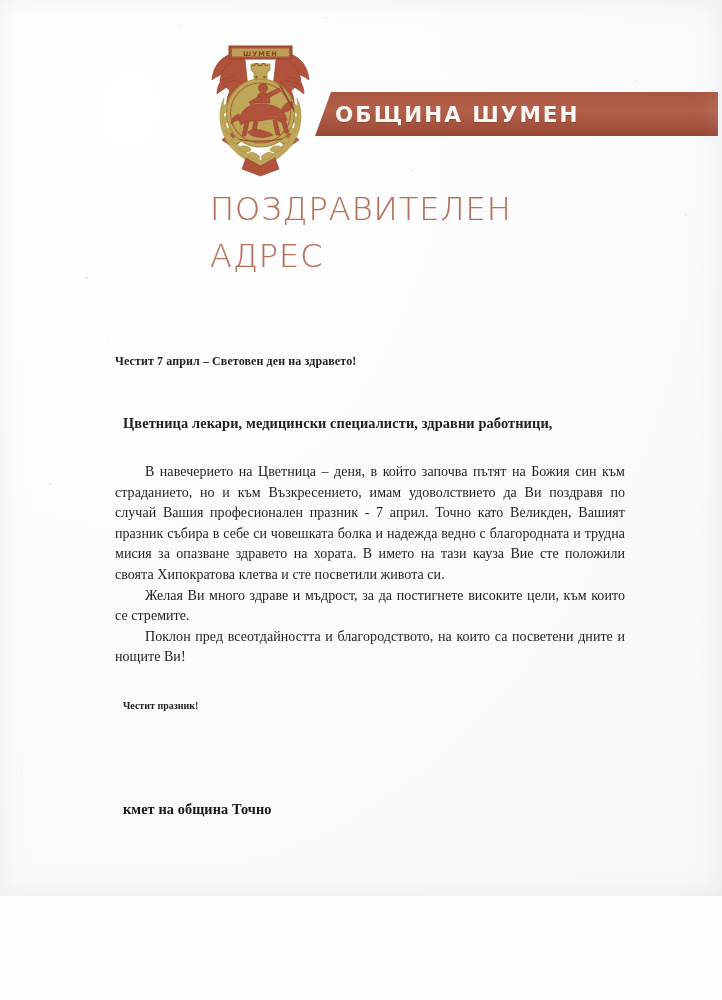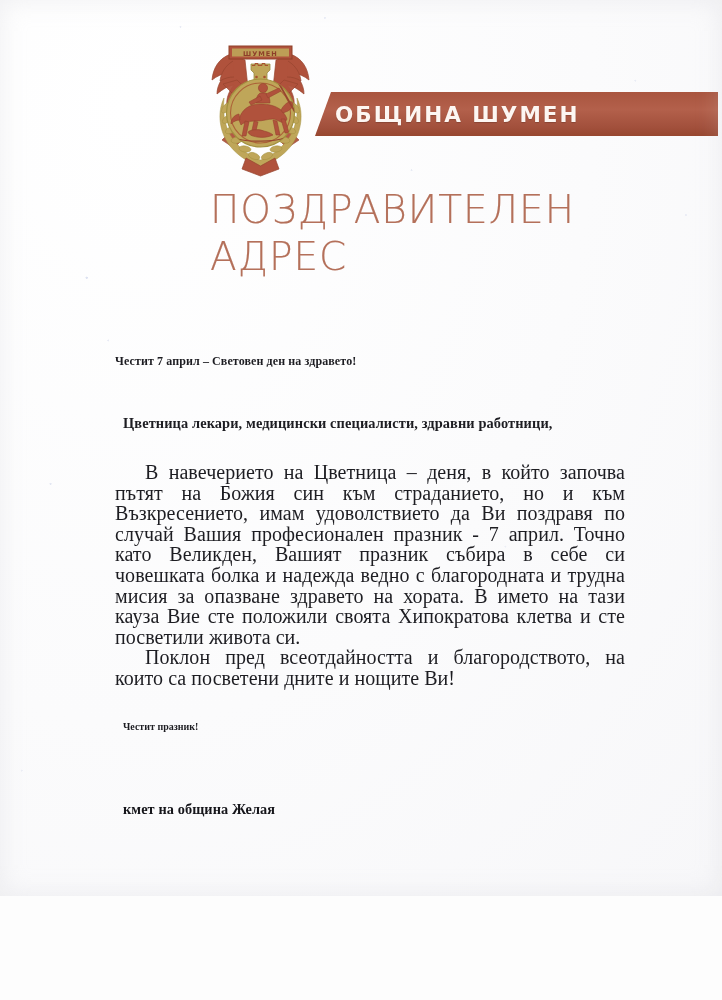--- a/index.html
+++ b/index.html
@@ -89,21 +89,21 @@
 
   
   .doc-title {
     position: absolute;
     left: 210px;
     top: 186px;
     width: 490px;
     color: #b4705a;
     font-family: "DejaVu Sans", sans-serif;
     font-weight: 300;
-    font-size: 39px;
+    font-size: 32px;
     line-height: 47px;
     letter-spacing: 1.0px;
     -webkit-text-stroke: 0.15px #b4705a;
   }
   .doc-title .tl2 { display: block; }
 
   
   .body-block {
     position: absolute;
     left: 115px;
@@ -120,21 +120,21 @@
   .salutation {
     margin-top: 44px;
     margin-left: 8px;
     font-size: 14.4px;
     font-weight: 700;
     line-height: 18px;
     letter-spacing: .1px;
   }
   .para-wrap { margin-top: 30px; }
   .para {
-    font-size: 20px;
+    font-size: 14px;
     line-height: 20.6px;
     text-align: justify;
     text-indent: 30px;
     margin: 0;
     letter-spacing: .05px;
     hyphens: manual;
   }
   .closing {
     margin-top: 29px;
     margin-left: 8px;
@@ -279,26 +279,27 @@
   </div>
 
   <div class="body-block">
 
     <div class="greet-line">Честит 7 април – Световен ден на здравето!</div>
 
     <div class="salutation">Цветница лекари, медицински специалисти, здравни работници,</div>
 
     <div class="para-wrap">
       <p class="para">В навечерието на Цветница – деня, в който започва пътят на Божия син към страданието, но и към Възкресението, имам удоволствието да Ви поздравя по случай Вашия професионален празник - 7 април. Точно като Великден, Вашият празник събира в себе си човешката болка и надежда ведно с благородната и трудна мисия за опазване здравето на хората. В името на тази кауза Вие сте положили своята Хипократова клетва и сте посветили живота си.</p>
+      <p class="para">Желая Ви много здраве и мъдрост, за да постигнете високите цели, към които се стремите.</p>
       <p class="para">Поклон пред всеотдайността и благородството, на които са посветени дните и нощите Ви!</p>
     </div>
 
     <div class="closing">Честит празник!</div>
   </div>
 
   <div class="signature">
-    <div class="sig-role">кмет на община Желая</div>
+    <div class="sig-role">кмет на община Точно</div>
   </div>
 
   <div class="footer-bar"></div>
 
   <div class="scan-edge"></div>
 </div>
 
 </body></html>

